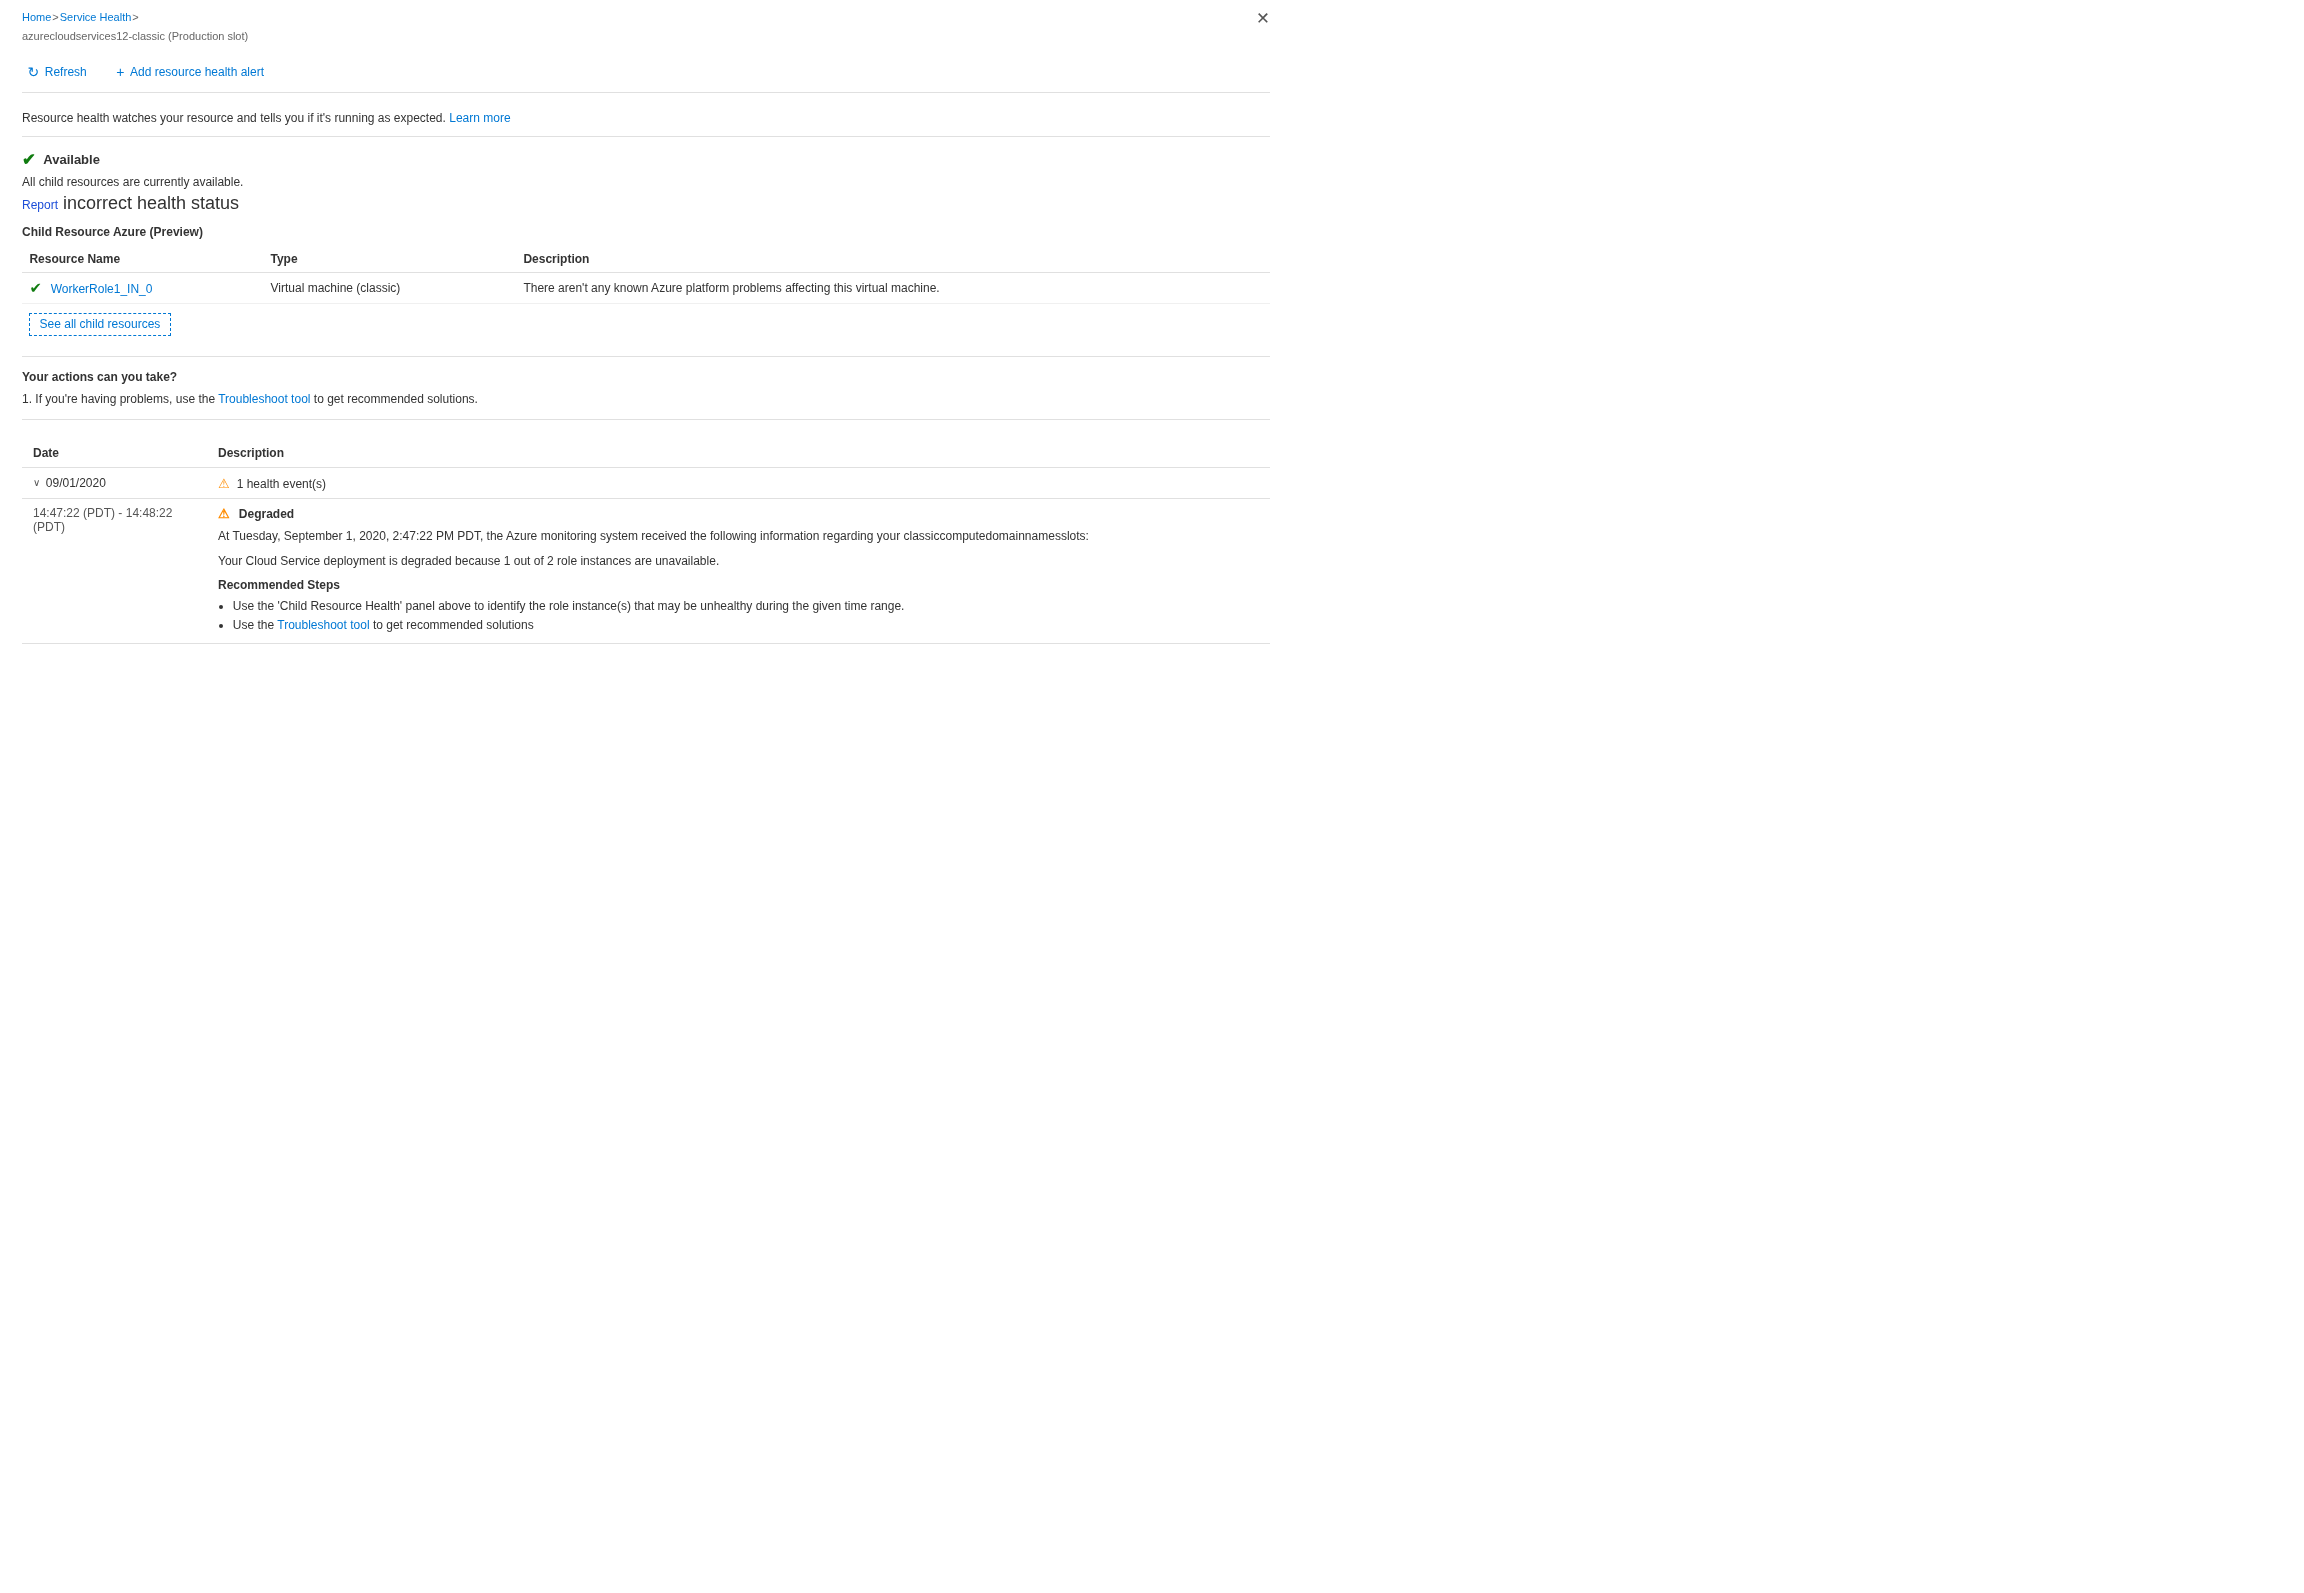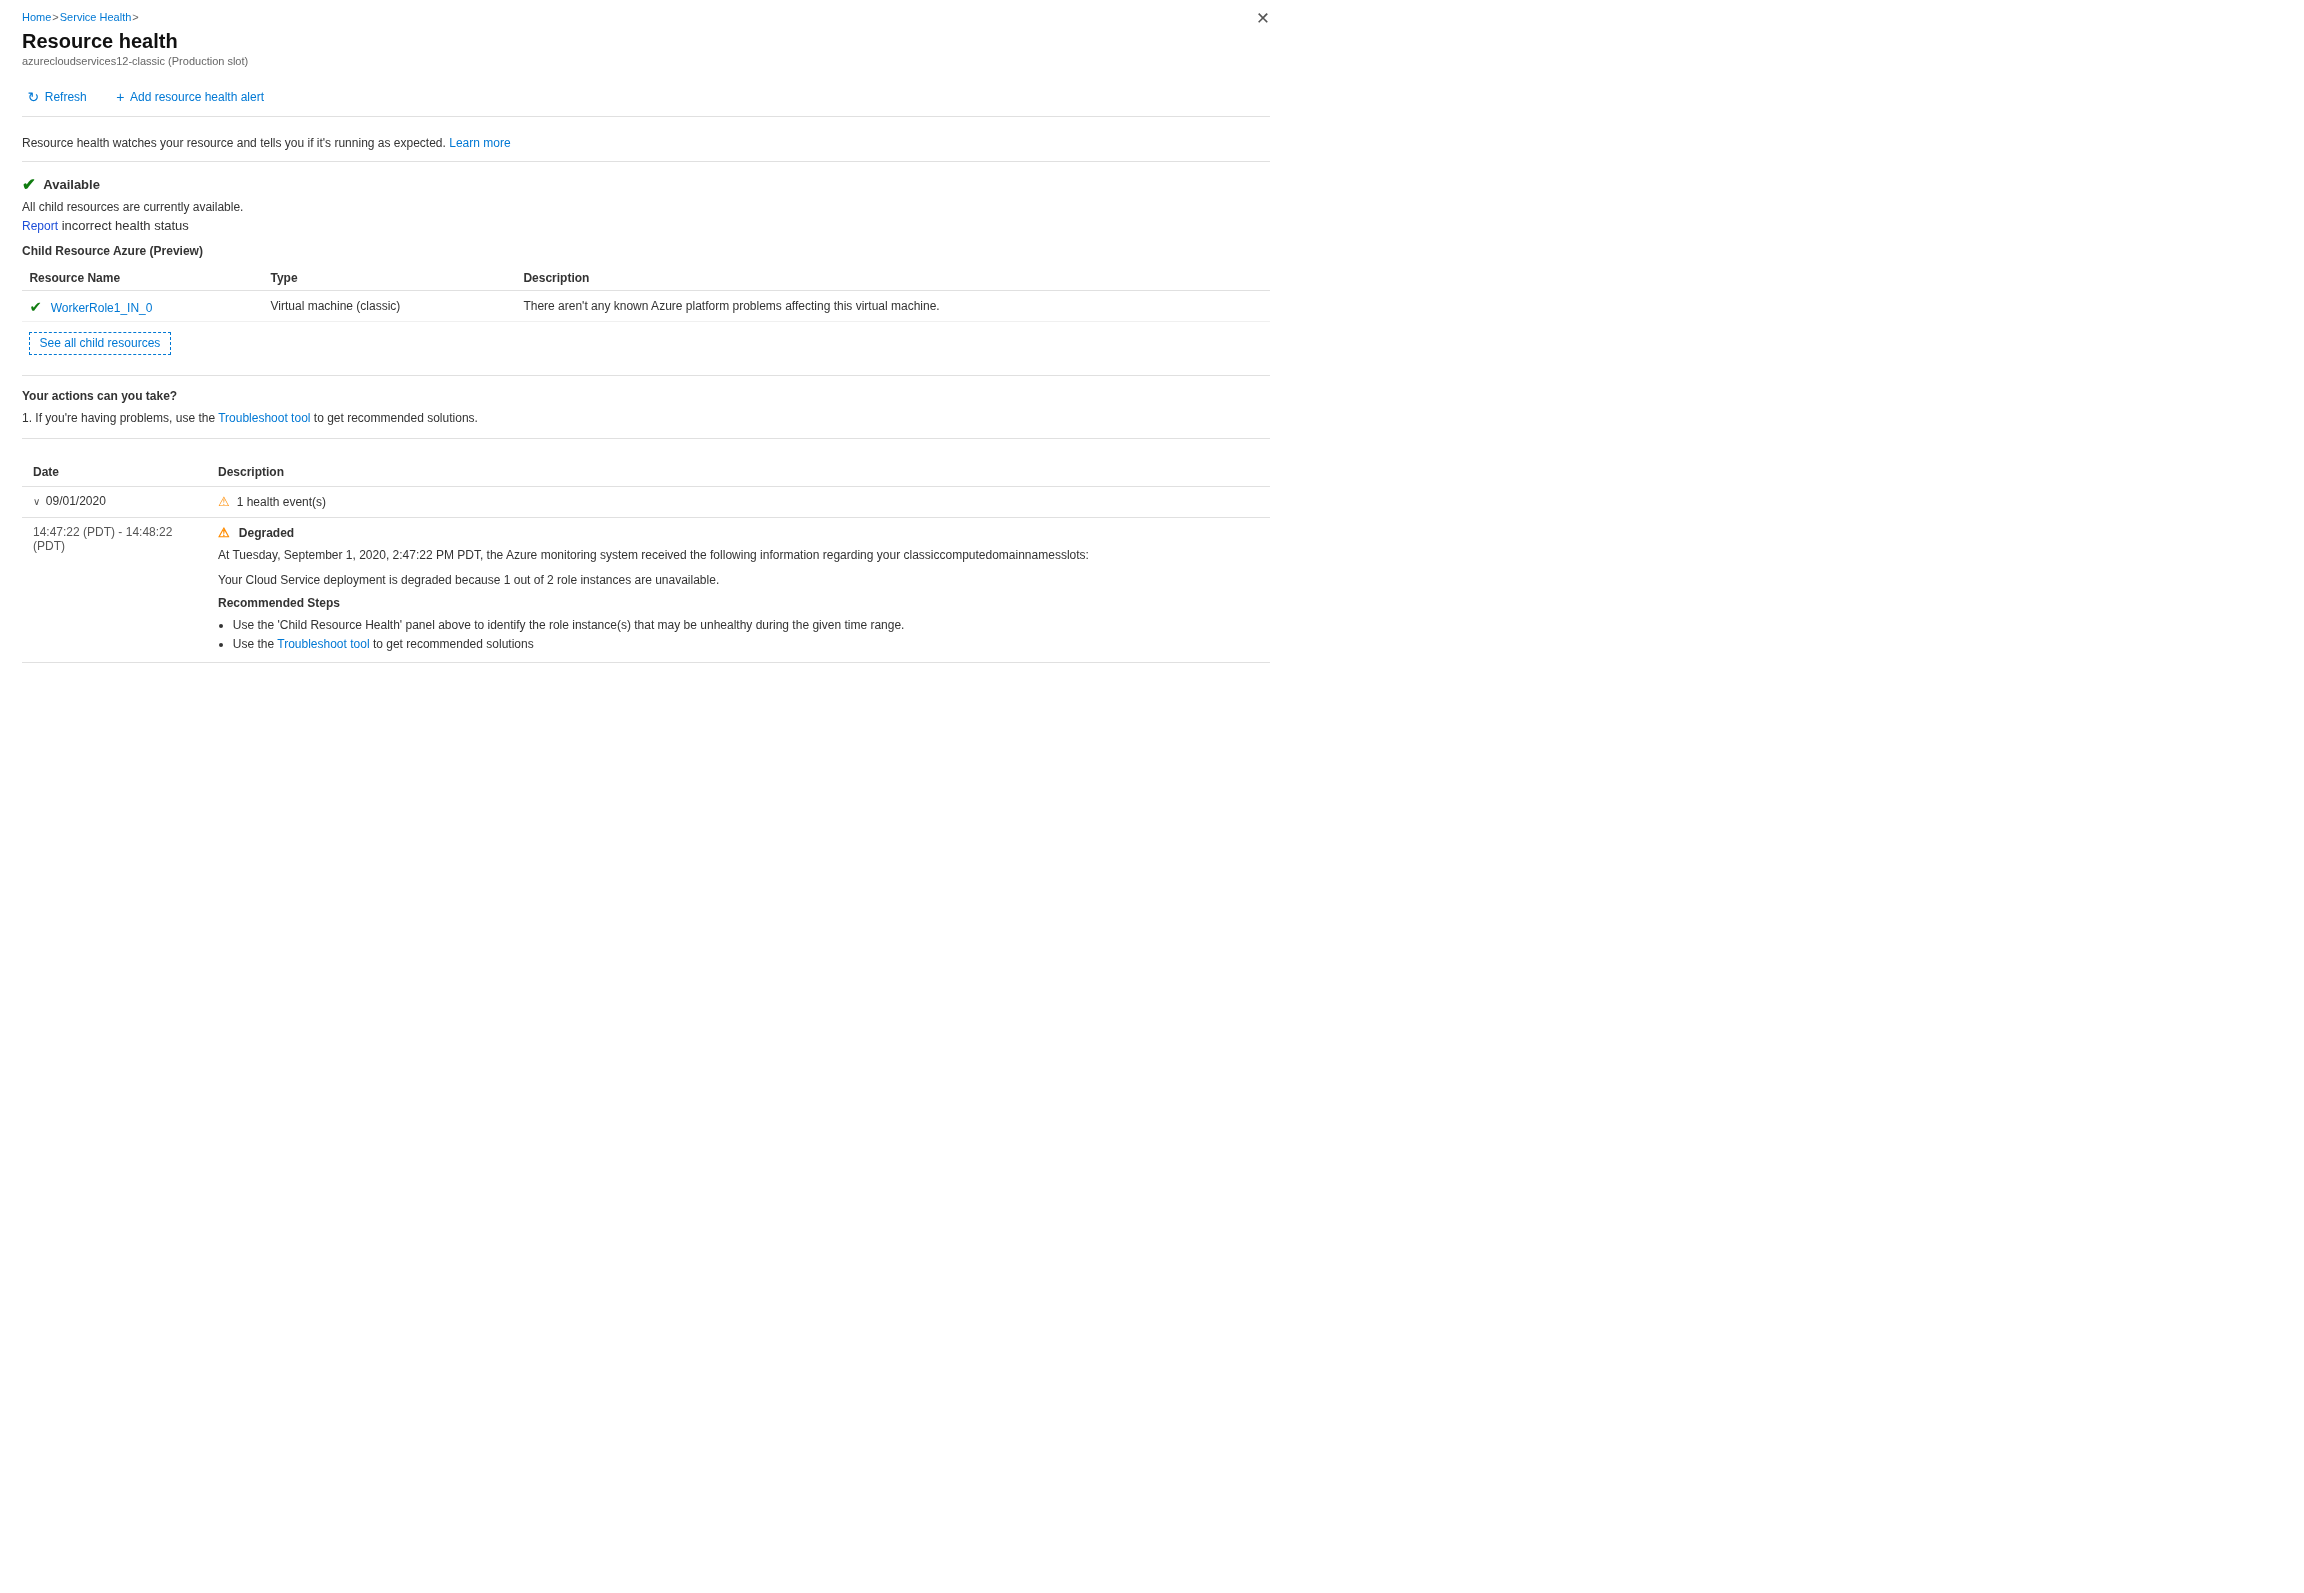--- a/index.html
+++ b/index.html
@@ -21,21 +21,21 @@
     .toolbar-btn-icon { font-size: 14px; }
     
     .info-bar { padding: 7.4px 0 11px 0; border-bottom: 0.9px solid #e0e0e0; margin-bottom: 13px; font-size: 12px; color: #333; }
     .info-bar a { color: #0078d4; text-decoration: none; }
     
     .status-section { margin-bottom: 11px; }
     .status-header { display: flex; align-items: center; gap: 7.4px; font-size: 13px; font-weight: 600; margin-bottom: 5.5px; }
     .status-icon-green { color: #107c10; font-size: 16.6px; }
     .status-desc { font-size: 12px; color: #333; margin-bottom: 3.7px; }
     .report-link { color: #1d4ed8; text-decoration: none; font-size: 12px; }
-    .report-inline { font-size: 13px; color: #333; }
+    .report-inline { font-size: 18px; color: #333; }
     
     .child-health-section { margin-bottom: 7.4px; }
     .child-health-title { font-size: 12px; font-weight: 600; color: #333; margin-bottom: 7.4px; }
     
     .table { width: 100%; border-collapse: collapse; }
     .table th { text-align: left; font-weight: 700; font-size: 12px; padding: 5.5px 7.4px 5.5px 7.4px; border-bottom: 0.9px solid #e0e0e0; color: #333; }
     .table td { padding: 6.5px 7.4px; font-size: 12px; border-bottom: 0.9px solid #f0f0f0; vertical-align: middle; }
     .resource-name-link { color: #0078d4; text-decoration: none; cursor: pointer; }
     
     .see-all-btn { margin: 9.2px 0 13px 7.4px; background: none; border: 0.9px dashed #0078d4; color: #0078d4; font-size: 12px; padding: 3.7px 9.2px; cursor: pointer; }
@@ -77,21 +77,20 @@
     <span>✕</span>
   </button>
 
   <div class="breadcrumb">
     <a>Home</a>
     <span class="breadcrumb-sep">&gt;</span>
     <a>Service Health</a>
     <span class="breadcrumb-sep">&gt;</span>
   </div>
 
-  <div class="page-title">Resource health</div>
   <div class="page-subtitle">azurecloudservices12-classic (Production slot)</div>
 
   <div class="toolbar">
     <button class="toolbar-btn">
       <span class="toolbar-btn-icon">↻</span>
       <span>Refresh</span>
     </button>
     <button class="toolbar-btn">
       <span class="toolbar-btn-icon">+</span>
       <span>Add resource health alert</span>

